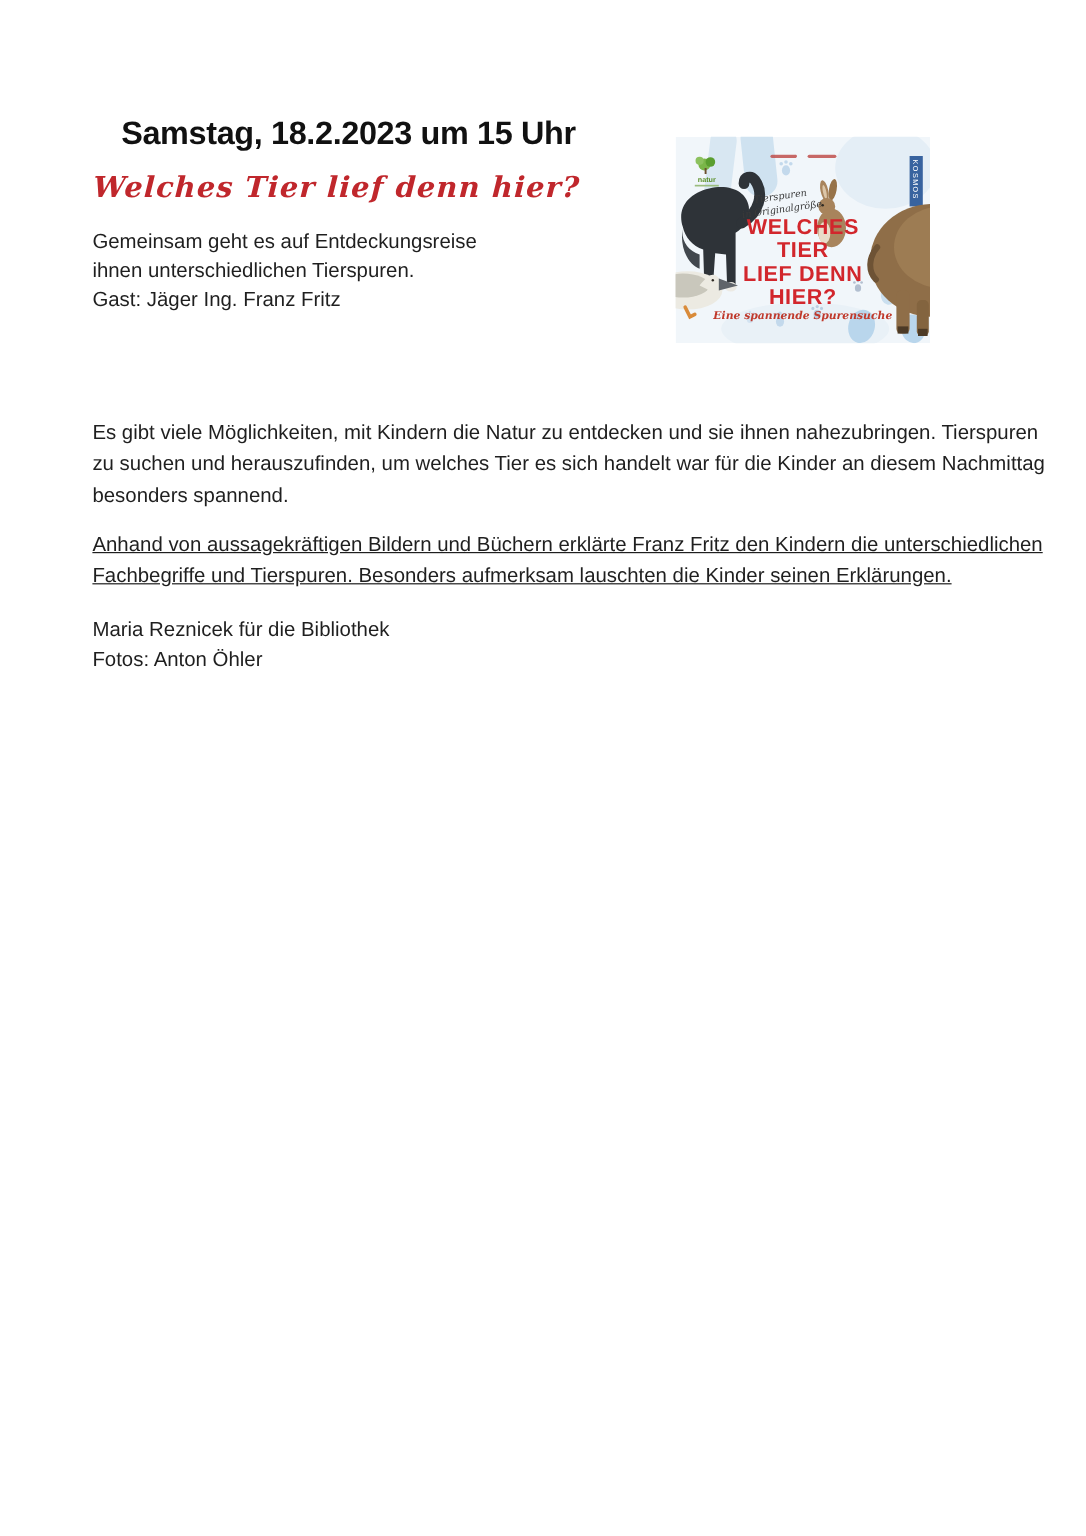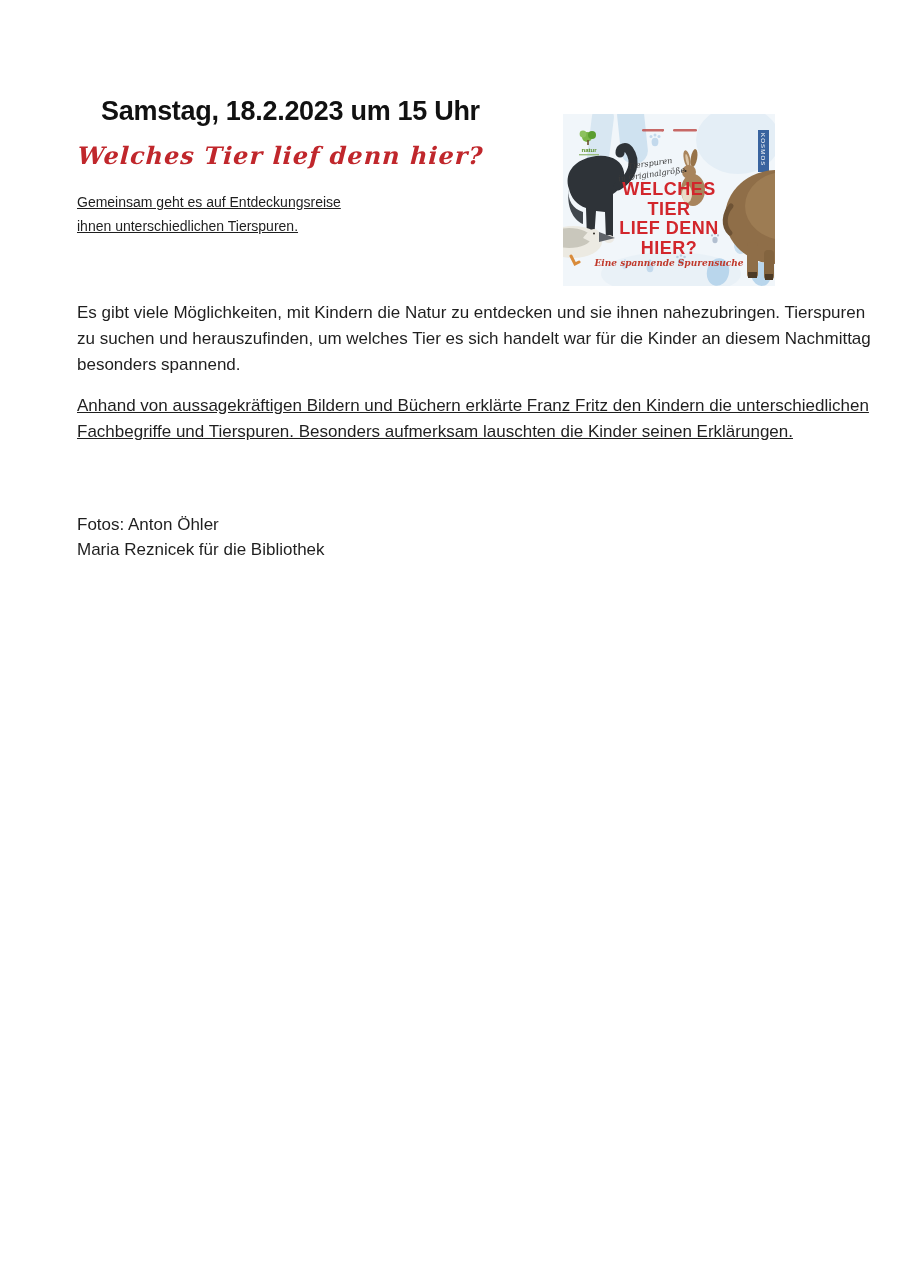--- a/index.html
+++ b/index.html
@@ -21,28 +21,27 @@
     position:absolute; left:77px; top:141px;
     font-family:"DejaVu Serif", serif;
     font-style:italic; font-weight:bold;
     font-size:24px; color:#c0272c;
     letter-spacing:1px;
     transform:skewX(-3deg);
     transform-origin:left bottom;
   }
   .intro {
     position:absolute; left:77px; top:190px;
-    font-size:14px; line-height:24px; color:#1f1f1f;
+    font-size:17px; line-height:24px; color:#1f1f1f;
     width:470px;
-    text-decoration:underline;
   }
   .paragraph {
     position:absolute; left:77px;
     width:810px;
-    font-size:17px; line-height:26px; color:#1f1f1f;
+    font-size:17px; line-height:26px; color:#1f1f1f;margin-top:48px;
   }
   .para-1 { top:300px; }
   .para-2 { top:393px;text-decoration:underline; }
   .credits {
     position:absolute; left:77px; top:512px;
     font-size:17px; line-height:25px; color:#1f1f1f;
   }
   .book-cover {
     position:absolute; left:563px; top:114px;
     width:212px; height:172px;
@@ -55,20 +54,21 @@
 
 <div class="page">
 
   <div class="doc-title">Samstag, 18.2.2023 um 15 Uhr</div>
 
   <div class="doc-subtitle">Welches Tier lief denn hier?</div>
 
   <div class="intro">
     <div>Gemeinsam geht es auf Entdeckungsreise</div>
     <div>ihnen unterschiedlichen Tierspuren.</div>
+    <div>Gast: Jäger Ing. Franz Fritz</div>
   </div>
 
   <div class="book-cover">
     <svg viewBox="0 0 212 172" xmlns="http://www.w3.org/2000/svg">
 
       <rect x="0" y="0" width="212" height="172" fill="#f1f6fa"></rect>
 
       <g>
         <rect x="26" y="-8" width="22" height="70" rx="11" fill="#d8e7f2" transform="rotate(7 37 27)"></rect>
         <rect x="56" y="-12" width="27" height="62" rx="13" fill="#cfe2f0" transform="rotate(-6 69 19)"></rect>
@@ -189,17 +189,17 @@
 
       <text x="106" y="152" text-anchor="middle" font-family="DejaVu Serif, serif" font-style="italic" font-weight="bold" font-size="9" fill="#c0392b">Eine spannende Spurensuche</text>
     </svg>
   </div>
 
   <div class="paragraph para-1">Es gibt viele Möglichkeiten, mit Kindern die Natur zu entdecken und sie ihnen nahezubringen. Tierspuren zu suchen und herauszufinden, um welches Tier es sich handelt war für die Kinder an diesem Nachmittag besonders spannend.</div>
 
   <div class="paragraph para-2">Anhand von aussagekräftigen Bildern und Büchern erklärte Franz Fritz den Kindern die unterschiedlichen Fachbegriffe und Tierspuren. Besonders aufmerksam lauschten die Kinder seinen Erklärungen.</div>
 
   <div class="credits">
+    <div>Maria Reznicek für die Bibliothek</div>
     <div>Fotos: Anton Öhler</div>
-    <div>Maria Reznicek für die Bibliothek</div>
   </div>
 
 </div>
 
 </body></html>

